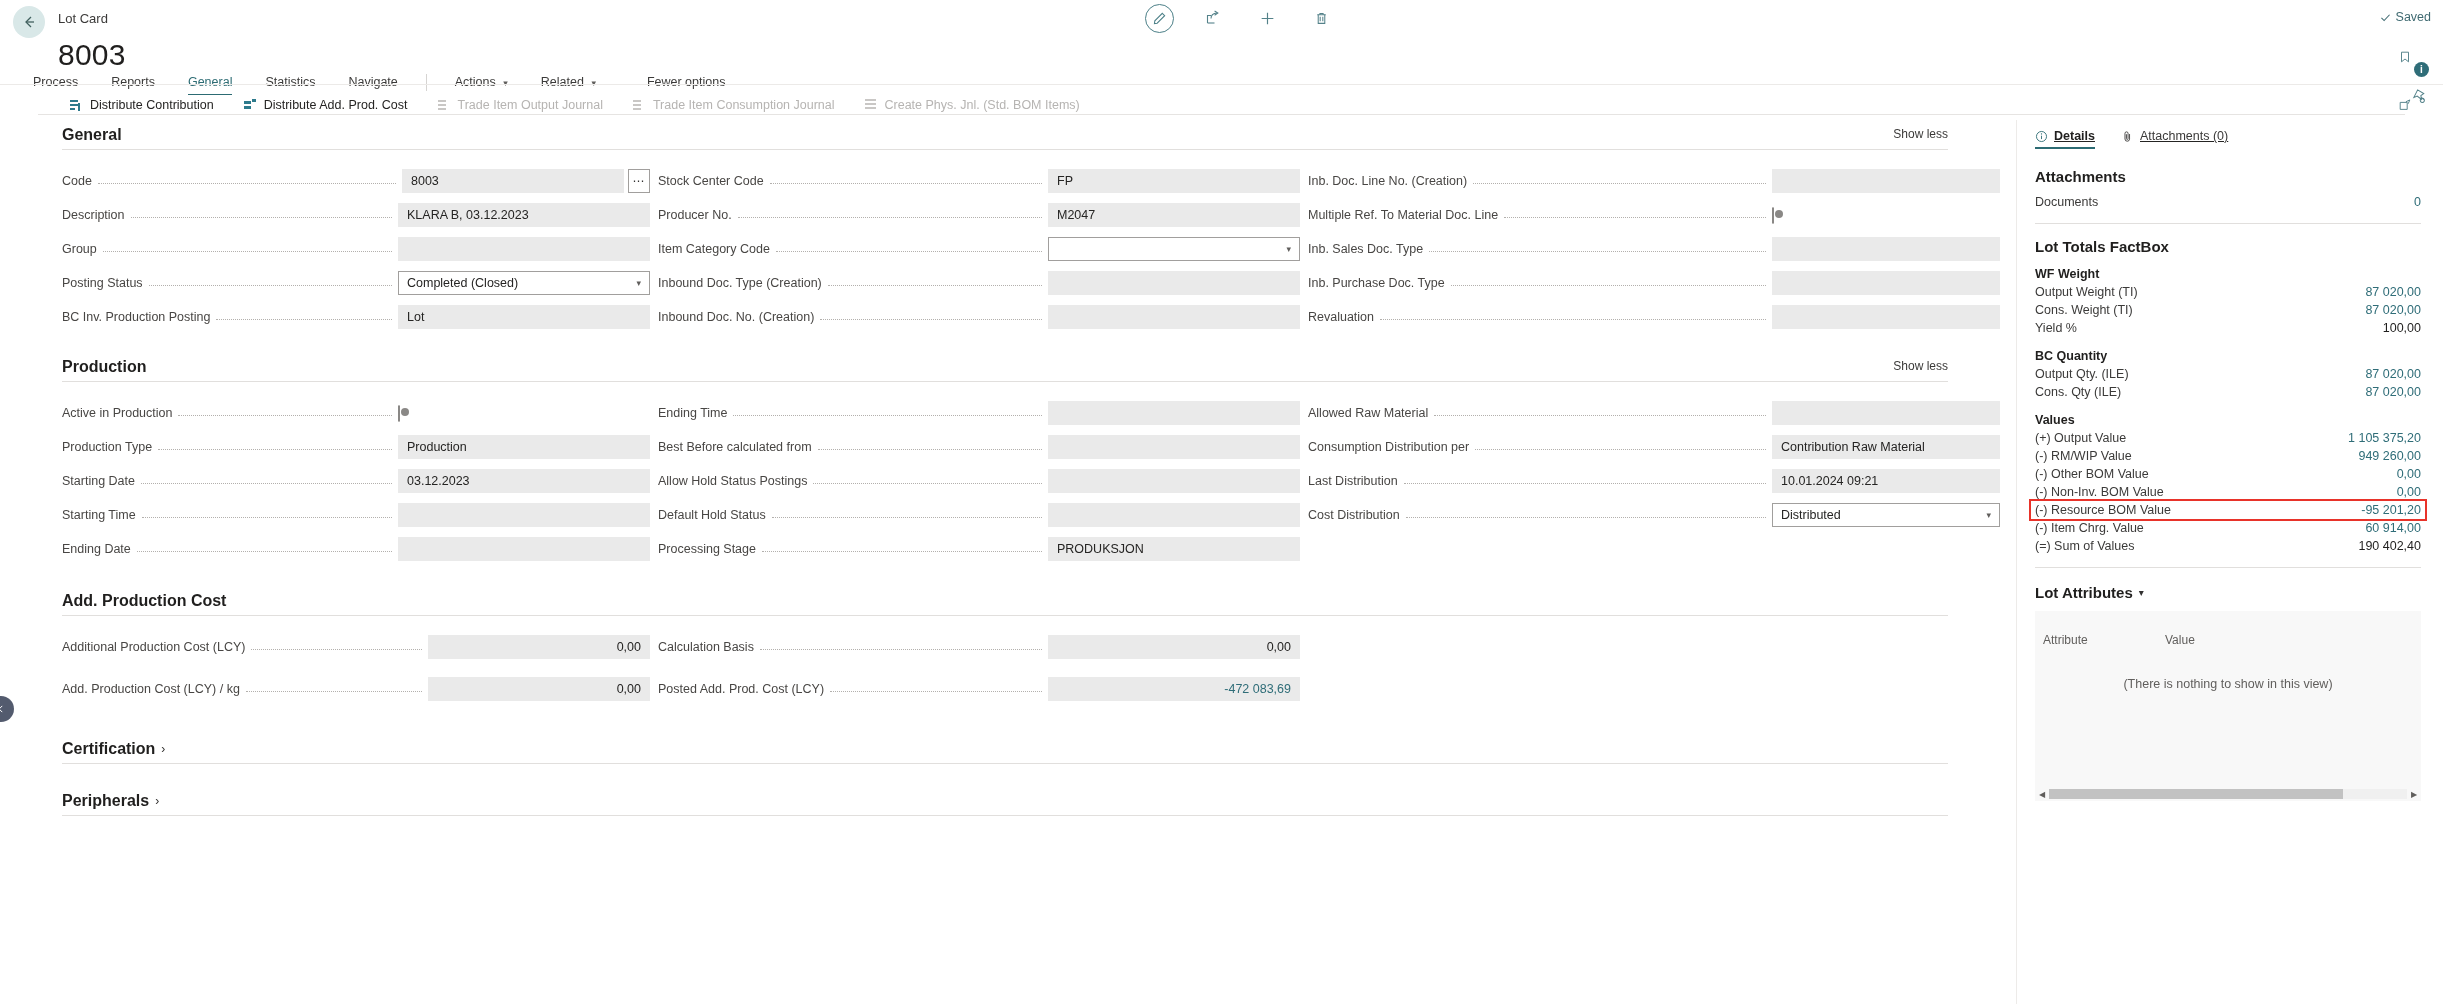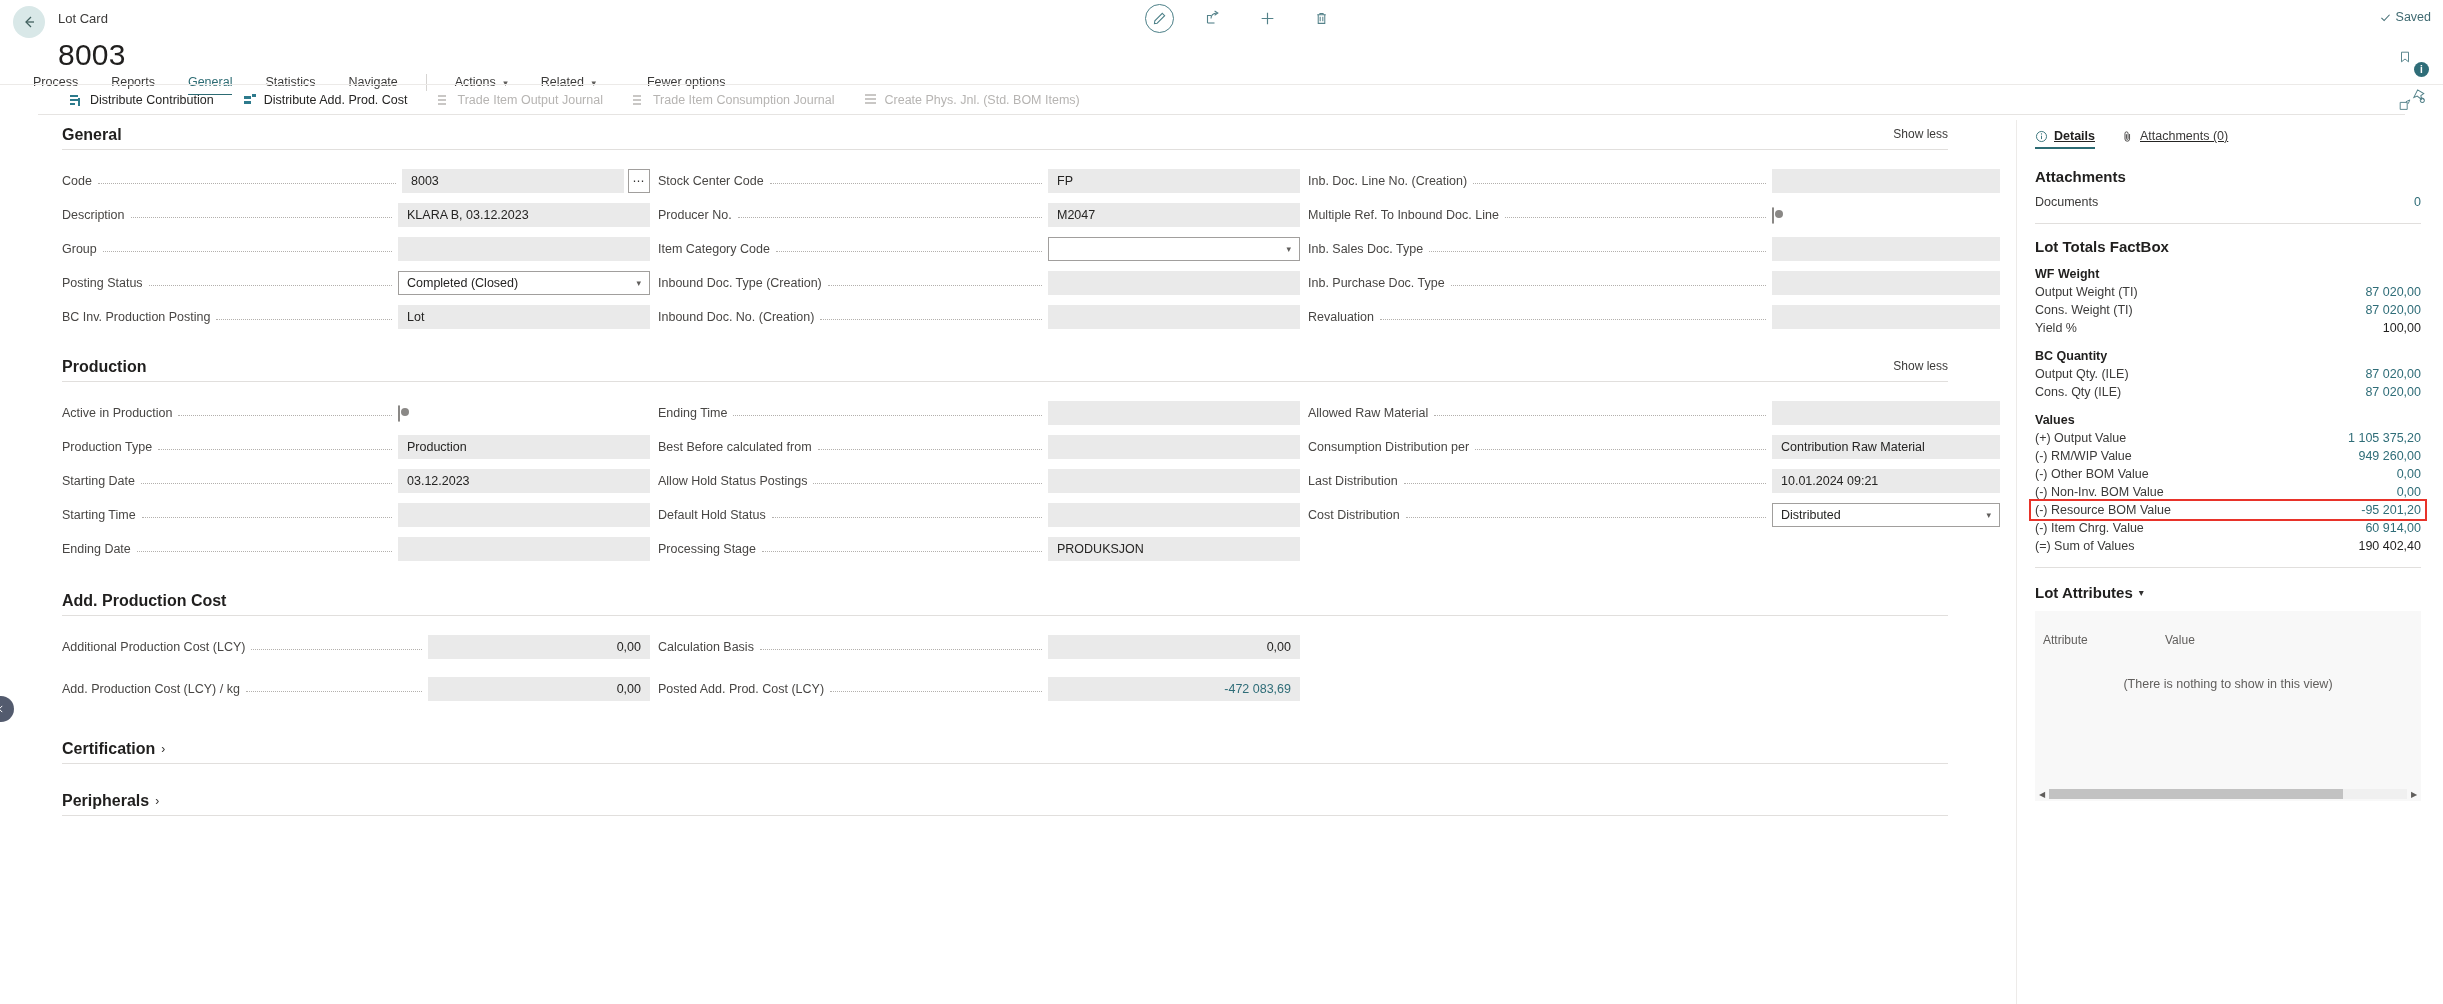--- a/index.html
+++ b/index.html
@@ -37,21 +37,21 @@
   .menu-item.active { color:#2c6b73; }
   .menu-item.active:after { content:""; position:absolute; left:13px; right:13px; bottom:-3px; height:1.5px; background:#2c6b73; }
   .menu-sep { width:1px; height:17px; background:#d6d4d2; margin:0 8px; }
   .menu-chev { font-size:9px; margin-left:4px; color:#605e5c; }
 
   .info-badge { position:absolute; right:14px; top:62px; width:15px; height:15px; border-radius:50%; background:#2f6d78; color:#fff; font-size:10px; display:flex; align-items:center; justify-content:center; font-weight:bold;}
 
   .menubar-rule { position:absolute; left:0; top:84px; width:100%; height:1px; background:#eceae8; }
 
   
-  .ribbon { position:absolute; left:0; top:86px; width:100%; height:28px; display:flex; align-items:center; padding-left:70px; gap:0; }
+  .ribbon { position:absolute; left:0; top:86px; width:100%; height:28px; display:flex; align-items:flex-end; padding-left:70px; gap:0; }
   .ribbon-item { display:flex; align-items:center; gap:7px; font-size:12.5px; color:#252423; padding:2px 14px 2px 0; margin-right:16px; cursor:pointer; white-space:nowrap;}
   .ribbon-item.disabled { color:#b6b4b2; cursor:default;}
   .rib-ico { width:13px; height:13px; flex:0 0 13px; position:relative; }
   .rib-ico i { position:absolute; display:block; background:#2d7a8c; }
   .ribbon-item.disabled .rib-ico i { background:#c9c7c5; }
   .unpin { position:absolute; right:16px; top:88px; color:#54828a; cursor:pointer; }
 
   .ribbon-rule { position:absolute; left:38px; top:114px; width:2367px; height:1px; background:#e6e4e2; }
 
   
@@ -354,21 +354,21 @@
           </div>
         </div>
 
         <div class="col c3">
           <div class="frow">
             <span class="flabel">Inb. Doc. Line No. (Creation)</span>
             <span class="fdots"></span>
             <span class="fld" style="width:228px"></span>
           </div>
           <div class="frow">
-            <span class="flabel">Multiple Ref. To Inbound Doc. Line</span>
+            <span class="flabel">Multiple Ref. To Material Doc. Line</span>
             <span class="fdots"></span>
             <span class="fctl" style="width:228px"><span class="toggle"></span></span>
           </div>
           <div class="frow">
             <span class="flabel">Inb. Sales Doc. Type</span>
             <span class="fdots"></span>
             <span class="fld" style="width:228px"></span>
           </div>
           <div class="frow">
             <span class="flabel">Inb. Purchase Doc. Type</span>

